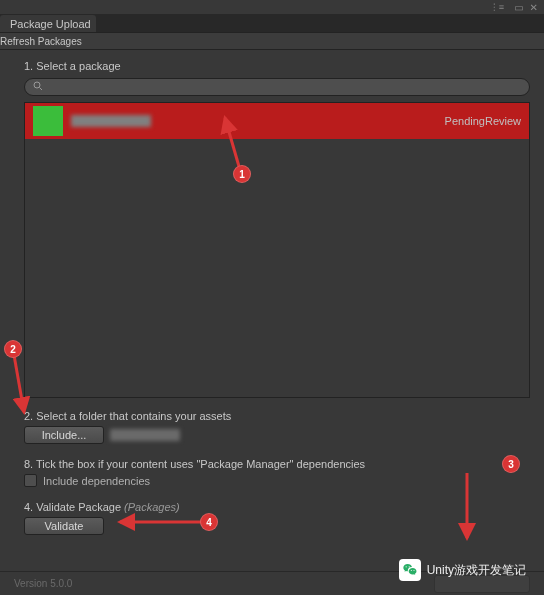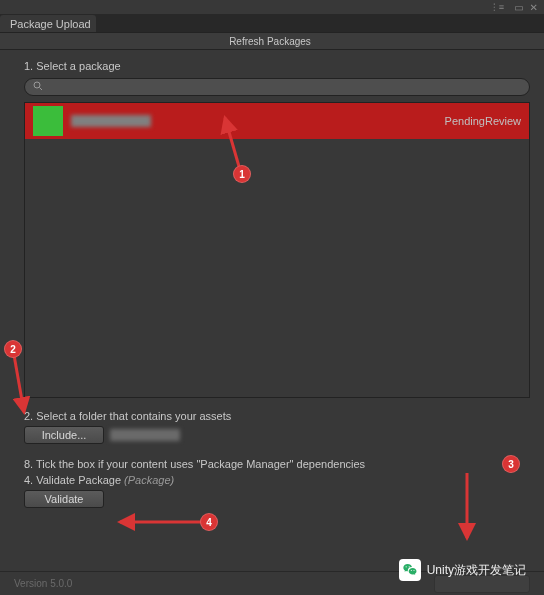--- a/index.html
+++ b/index.html
@@ -39,21 +39,21 @@
     width: 96px;
     overflow: hidden;
     white-space: nowrap;
   }
   .toolbar {
     background: #3c3c3c;
     border-top: 1px solid #232323;
     border-bottom: 1px solid #232323;
     height: 18px;
     display: flex;
-    justify-content: center;
+    justify-content: flex-start;
     align-items: center;
     padding-right: 4px;
   }
   .toolbar button {
     background: none;
     border: none;
     color: #c8c8c8;
     font-size: 10px;
     cursor: pointer;
   }
@@ -260,23 +260,27 @@
     </div>
   </div>
 
   <div class="step-label step2">2. Select a folder that contains your assets</div>
   <div class="select-row">
     <button class="btn">Include...</button>
     <div class="folder-path"></div>
   </div>
 
   <div class="step-label step3">8. Tick the box if your content uses "Package Manager" dependencies</div>
+  <div class="checkbox-row">
+    <div class="chk"></div>
+    <span>Include dependencies</span>
+  </div>
 
   <div class="step-label step4">
-    <span>4. Validate Package </span><span class="optional">(Package)</span>
+    <span>4. Validate Package </span><span class="optional">(Packages)</span>
   </div>
   <button class="btn" style="min-width:80px">Validate</button>
 </div>
 
 <div class="footer">
   <span>Version 5.0.0</span>
   <div class="upload-btn"></div>
 </div>
 
 <svg class="arrow" style="left:195px;top:110px" width="70" height="70">

